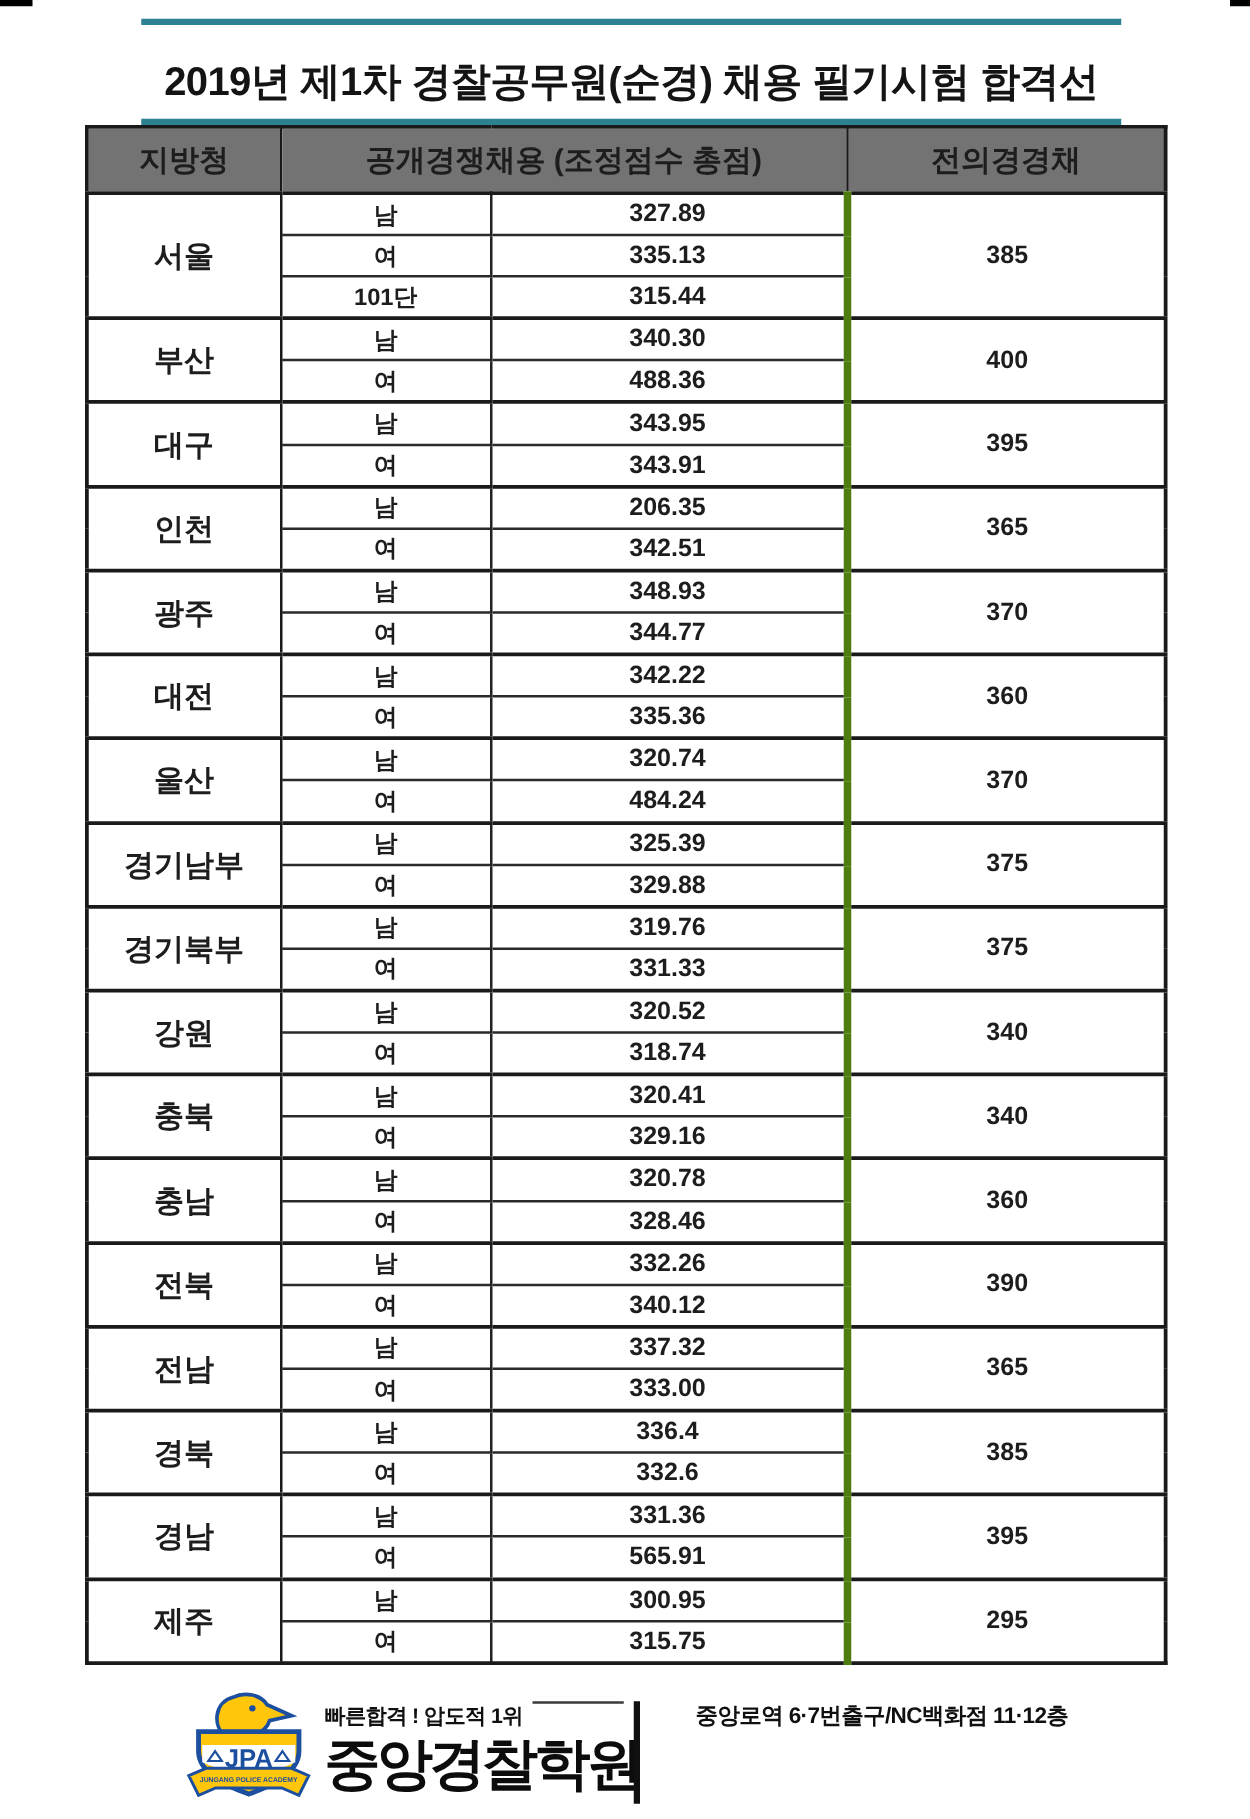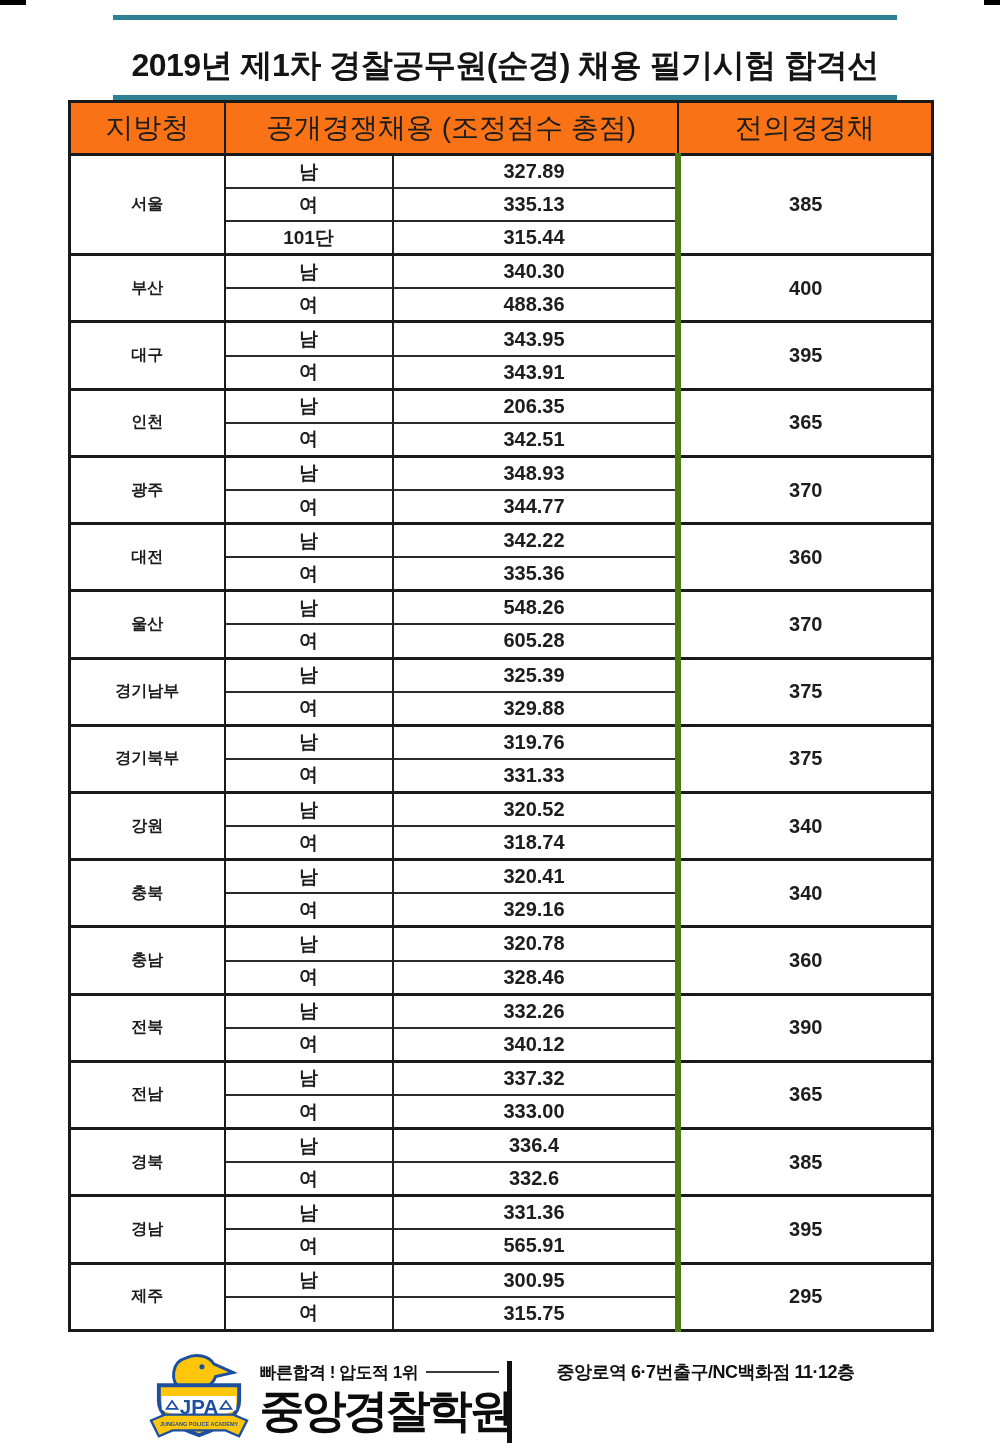--- a/index.html
+++ b/index.html
@@ -17,36 +17,36 @@
   .rule { height:5px; background:#2e8191; }
   .title { text-align:center; font-size:32px; font-weight:800; letter-spacing:-0.5px;
            color:#141414; padding:24px 0 9px; line-height:42px; white-space:nowrap; }
 
   
   .score-table { position:absolute; left:68px; top:100px; width:863px; height:1232px;
                  border-collapse:collapse; table-layout:fixed;
                  border:3px solid #1a1a1a; }
   .score-table th, .score-table td { text-align:center; vertical-align:middle; color:#1d1d1d;
                  overflow:hidden; white-space:nowrap; }
-  .score-table thead th { height:53px; background:#f97316; font-size:28px; font-weight:400;
+  .score-table thead th { height:53px; background:#737373; font-size:24px; font-weight:700;
                  border-bottom:3px solid #1a1a1a; }
   .score-table .b-r { border-right:2px solid #1a1a1a; }
   .score-table td { font-size:20px; font-weight:600; }
-  .score-table td.c-region  { border-right:2px solid #1a1a1a; font-size:16px; }
+  .score-table td.c-region  { border-right:2px solid #1a1a1a; font-size:24px; }
   .score-table td.c-gender  { border-right:2px solid #222222; font-size:19px; }
   .score-table td.c-score   { border-right:6px solid #4d7c0f; }
   .score-table tr.group-start td { border-top:3px solid #1a1a1a; }
   .score-table tr.inner td       { border-top:2px solid #2a2a2a; }
 
   
   .footer { position:absolute; left:0; top:1352px; width:1000px;
             display:flex; justify-content:center; align-items:flex-start; }
   .logo { width:108px; height:94px; margin-right:6px; flex:none; }
   .f-left { width:240px; padding-top:9px; }
-  .tagline-row { display:flex; align-items:center; height:22px; }
+  .tagline-row { display:flex; align-items:flex-start; height:22px; }
   .tagline { font-size:17px; font-weight:800; color:#101010; letter-spacing:-0.5px; white-space:nowrap; }
   .t-line { flex:1; height:2px; background:#3a3a3a; margin-left:8px; }
   .academy { font-size:45px; font-weight:900; letter-spacing:-3px; color:#0c0c0c;
              line-height:56px; white-space:nowrap;text-align:center; }
   .v-bar { width:5px; height:82px; background:#101010; margin:9px 12px 0 8px; flex:none; }
   .f-right { padding-top:9px; }
   .address { font-size:18px; font-weight:800; letter-spacing:-0.5px; color:#101010;
              line-height:22px; white-space:nowrap;margin-left:32px; }
   .phone { font-size:50px; font-weight:900; letter-spacing:-1px; color:#0c0c0c;
            line-height:56px; white-space:nowrap; }
@@ -140,26 +140,26 @@
           <td class="c-score">342.22</td>
           <td rowspan="2" class="c-special">360</td>
         </tr>
         <tr class="inner">
           <td class="c-gender">여</td>
           <td class="c-score">335.36</td>
         </tr>
         <tr class="group-start">
           <td rowspan="2" class="c-region">울산</td>
           <td class="c-gender">남</td>
-          <td class="c-score">548.26</td>
+          <td class="c-score">320.74</td>
           <td rowspan="2" class="c-special">370</td>
         </tr>
         <tr class="inner">
           <td class="c-gender">여</td>
-          <td class="c-score">605.28</td>
+          <td class="c-score">484.24</td>
         </tr>
         <tr class="group-start">
           <td rowspan="2" class="c-region">경기남부</td>
           <td class="c-gender">남</td>
           <td class="c-score">325.39</td>
           <td rowspan="2" class="c-special">375</td>
         </tr>
         <tr class="inner">
           <td class="c-gender">여</td>
           <td class="c-score">329.88</td>

